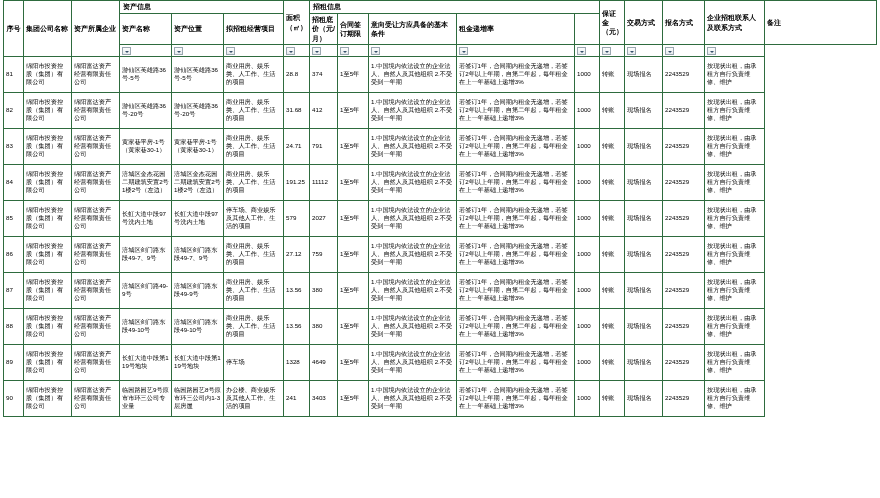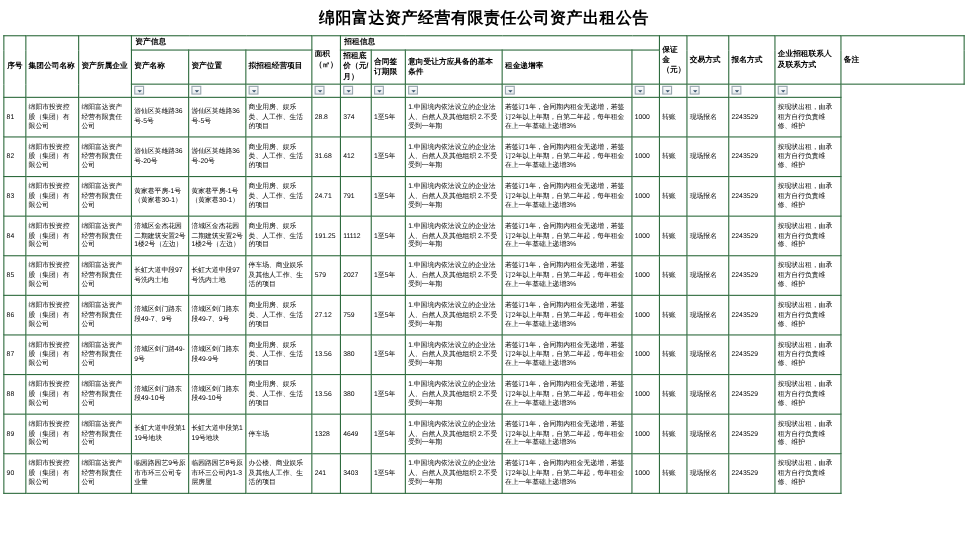--- a/index.html
+++ b/index.html
@@ -82,21 +82,20 @@
     border-top: 2.5px solid #36506a;
   }
   tbody td { height: 36px; }
   td.c { text-align: center; }
 </style>
 </head>
 <body>
 
 <div id="page">
 
-  <div class="doc-title">绵阳富达资产经营有限责任公司资产出租公告</div>
 
   <table class="grid">
     <colgroup>
       <col style="width:20px">
       <col style="width:48px">
       <col style="width:48px">
       <col style="width:52px">
       <col style="width:52px">
       <col style="width:60px">
       <col style="width:26px">

